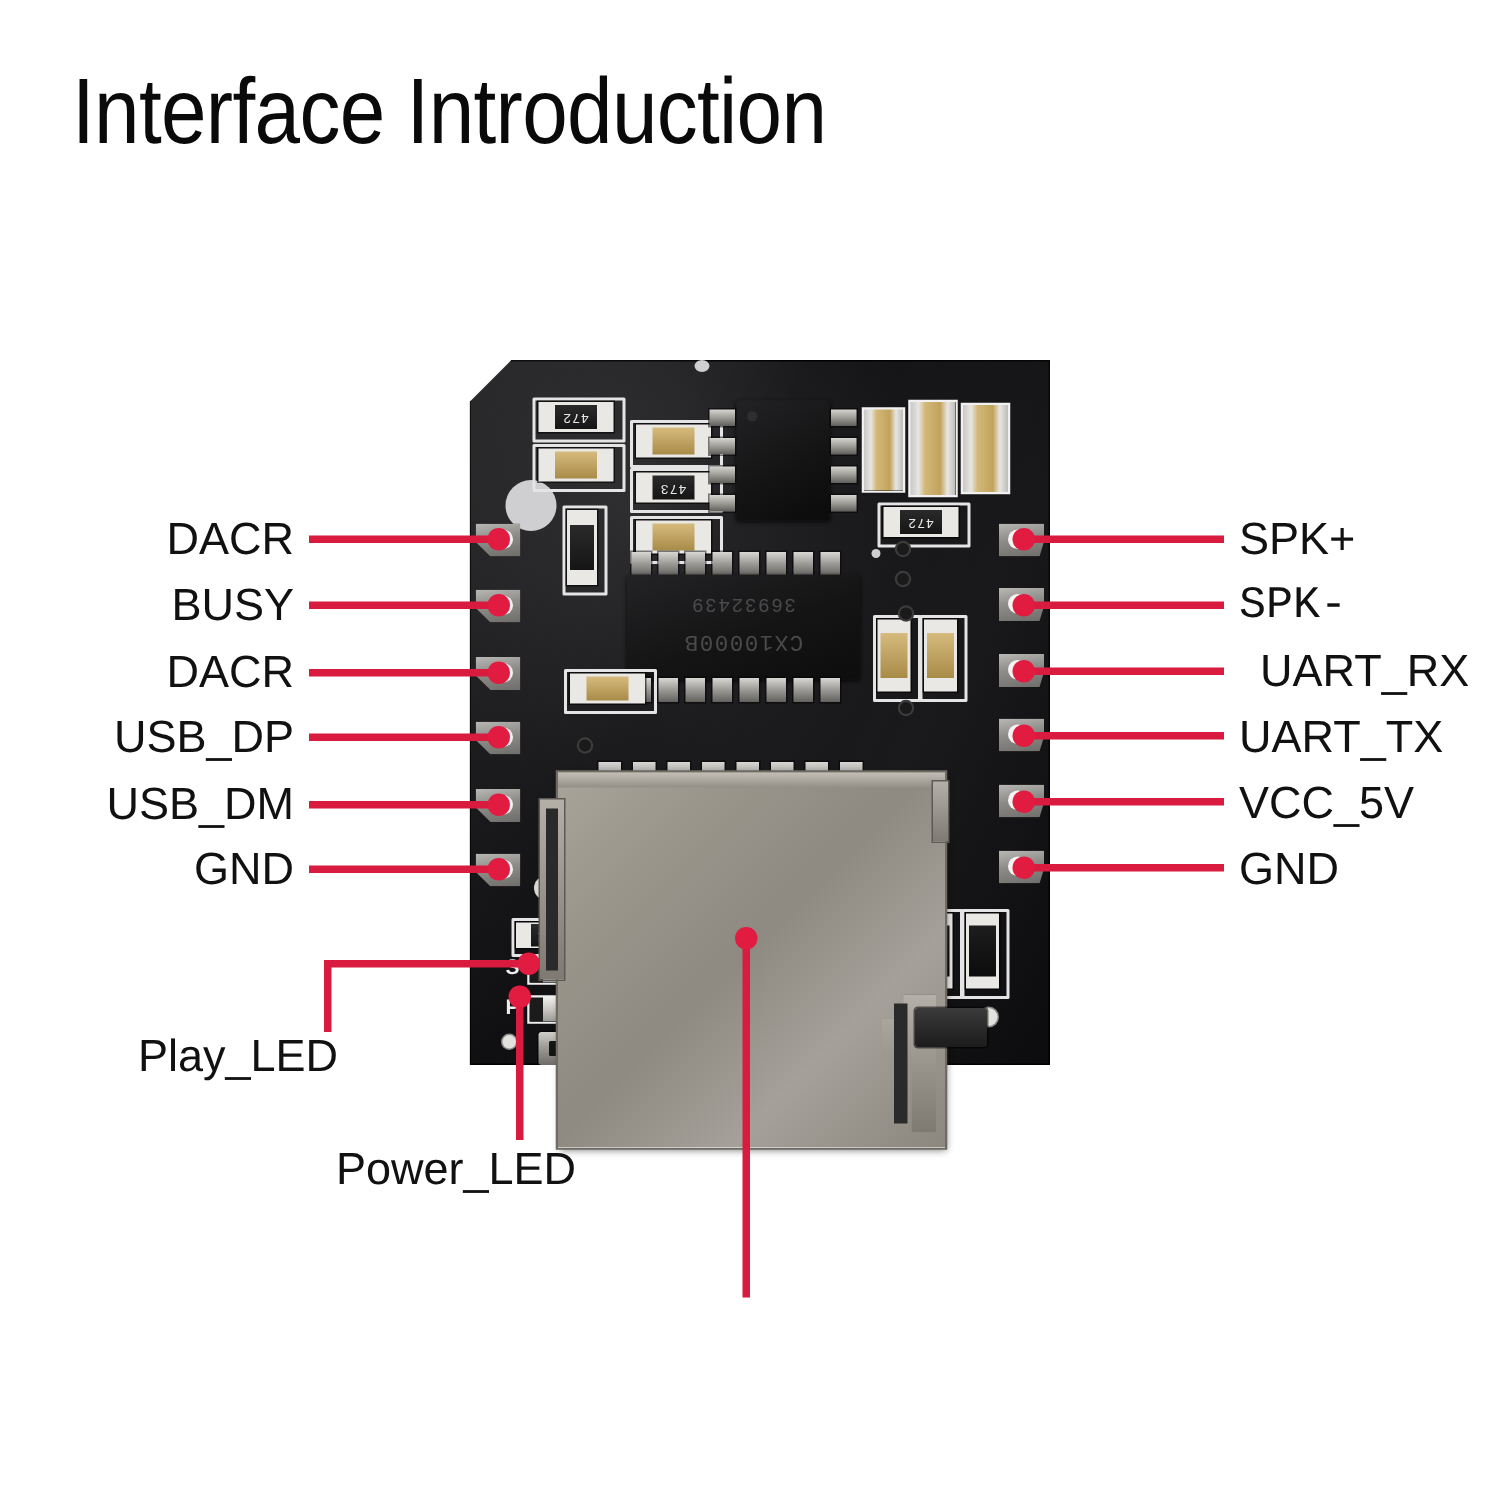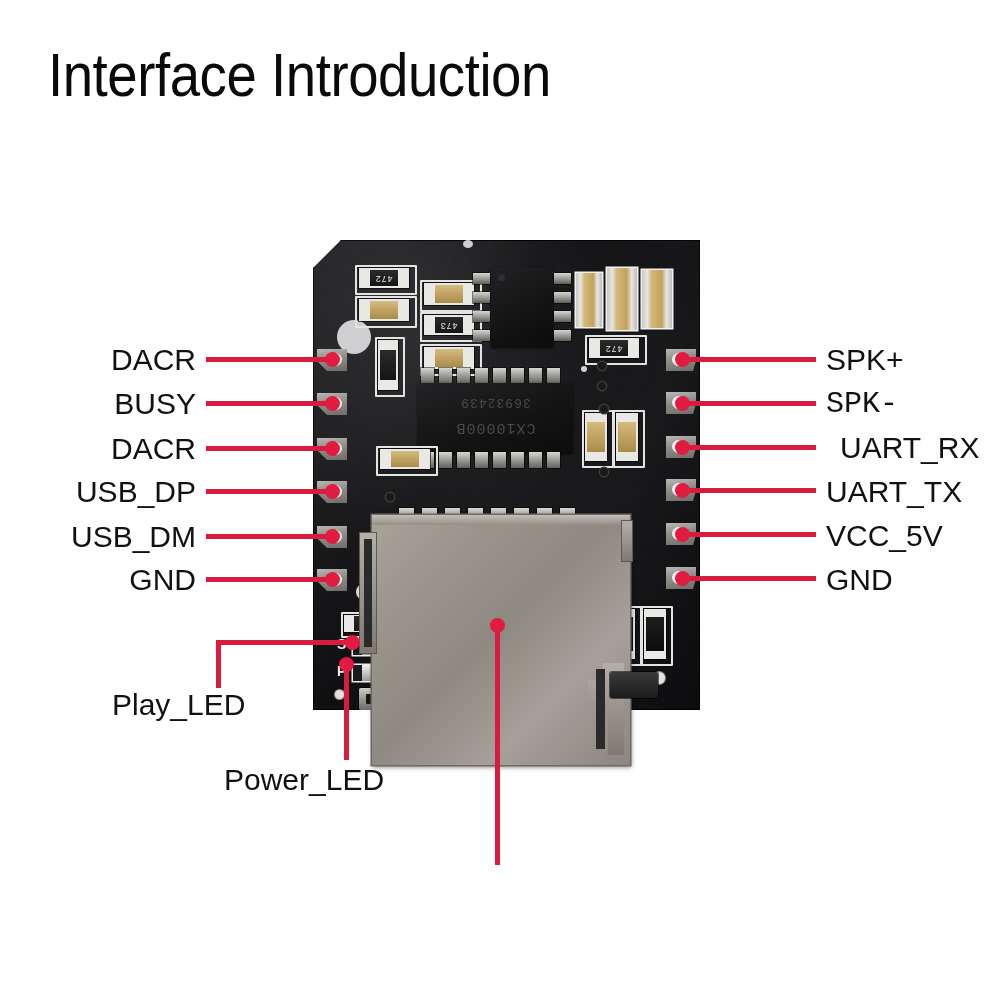--- a/index.html
+++ b/index.html
@@ -542,21 +542,21 @@
 <div class="dot" style="left:675px; top:352px;"></div>
 <div class="dot" style="left:675px; top:396px;"></div>
 <div class="dot" style="left:675px; top:440px;"></div>
 <div class="dot" style="left:675px; top:483px;"></div>
 <div class="dot" style="left:675px; top:527px;"></div>
 <div class="dot" style="left:675px; top:571px;"></div>
 
 <div class="lead h" style="left:216px; top:640px; width:132px;"></div>
 <div class="lead v" style="left:216px; top:640px; height:48px;"></div>
 <div class="dot" style="left:345px; top:635px;"></div>
-<div class="callout-label" style="left:112px; top:690px;">Play_LED</div>
+<div class="callout-label" style="left:92px; top:690px;">Play_LED</div>
 
 <div class="lead v" style="left:344px; top:662px; height:98px;"></div>
 <div class="dot" style="left:339px; top:657px;"></div>
 <div class="callout-label" style="left:224px; top:765px;">Power_LED</div>
 
 <div class="lead v" style="left:495px; top:625px; height:240px;"></div>
 <div class="dot" style="left:490px; top:618px;"></div>
 
 <div id="tf-caption" style="top:868px;">
 </div>

